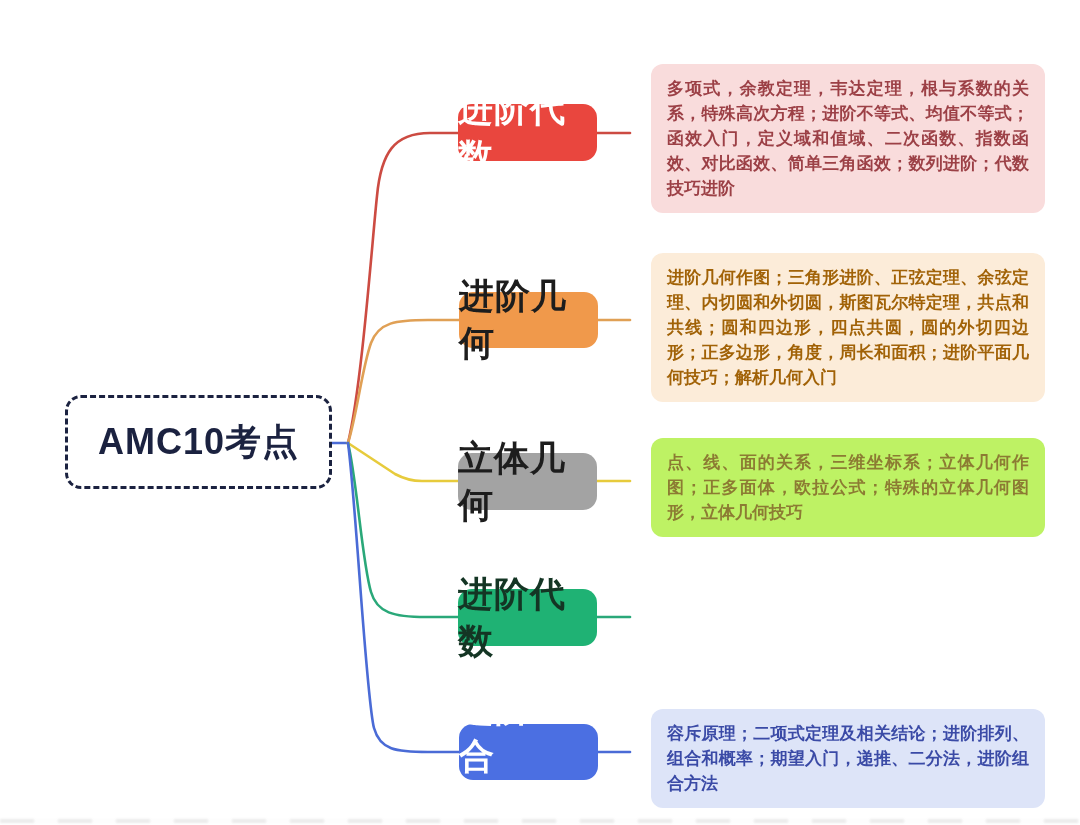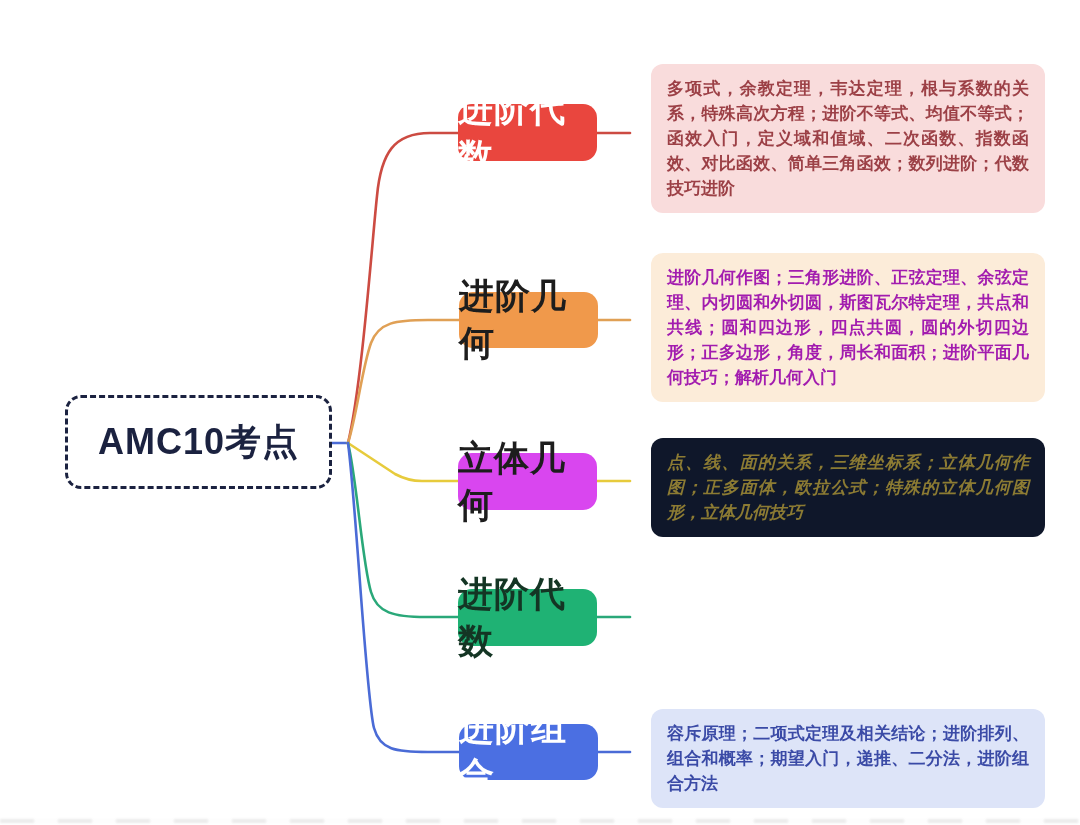--- a/index.html
+++ b/index.html
@@ -84,37 +84,37 @@
   <div class="root-node" style="border-color: rgb(27, 34, 64);">
     <span class="root-label" style="color: rgb(27, 34, 64);">AMC10考点</span>
   </div>
 
   <div class="branch-label label-0" style="background: rgb(233, 70, 62); color: rgb(255, 255, 255);">
     <span>进阶代数</span>
   </div>
   <div class="branch-label label-1" style="background: rgb(240, 153, 75); color: rgb(29, 29, 29);">
     <span>进阶几何</span>
   </div>
-  <div class="branch-label label-2" style="background: #d946ef; color: rgb(29, 29, 29);">
+  <div class="branch-label label-2" style="background: #a3a3a3; color: rgb(29, 29, 29);">
     <span>立体几何</span>
   </div>
   <div class="branch-label label-3" style="background: rgb(31, 178, 116); color: rgb(20, 53, 36);">
     <span>进阶代数</span>
   </div>
-  <div class="branch-label label-4" style="background: rgb(75, 111, 226); color: rgb(255, 255, 255);">
+  <div class="branch-label label-4" style="background: rgb(75, 111, 226); color: rgb(255, 255, 255); align-items: flex-end;">
     <span>进阶组合</span>
   </div>
 
   <div class="content-box box-0" style="background: rgb(249, 220, 220); color: rgb(156, 64, 70);">
     <span>多项式，余教定理，韦达定理，根与系数的关系，特殊高次方程；进阶不等式、均值不等式；函效入门，定义域和值域、二次函数、指数函效、对比函效、简单三角函效；数列进阶；代数技巧进阶</span>
   </div>
-  <div class="content-box box-1" style="background: rgb(252, 236, 217); color: #a21caf;">
+  <div class="content-box box-1" style="background: rgb(252, 236, 217); color: #a16207;">
     <span>进阶几何作图；三角形进阶、正弦定理、余弦定理、内切圆和外切圆，斯图瓦尔特定理，共点和共线；圆和四边形，四点共圆，圆的外切四边形；正多边形，角度，周长和面积；进阶平面几何技巧；解析几何入门</span>
   </div>
-  <div class="content-box box-2" style="background: #0f172a; color: rgb(140, 123, 51); font-style: italic;">
+  <div class="content-box box-2" style="background: #bef264; color: rgb(140, 123, 51);">
     <span>点、线、面的关系，三维坐标系；立体几何作图；正多面体，欧拉公式；特殊的立体几何图形，立体几何技巧</span>
   </div>
   <div class="content-box box-4" style="background: rgb(221, 228, 248); color: rgb(58, 74, 166);">
     <span>容斥原理；二项式定理及相关结论；进阶排列、组合和概率；期望入门，递推、二分法，进阶组合方法</span>
   </div>
 
   <div class="bottom-smudge"></div>
 </div>
 
 </body></html>

